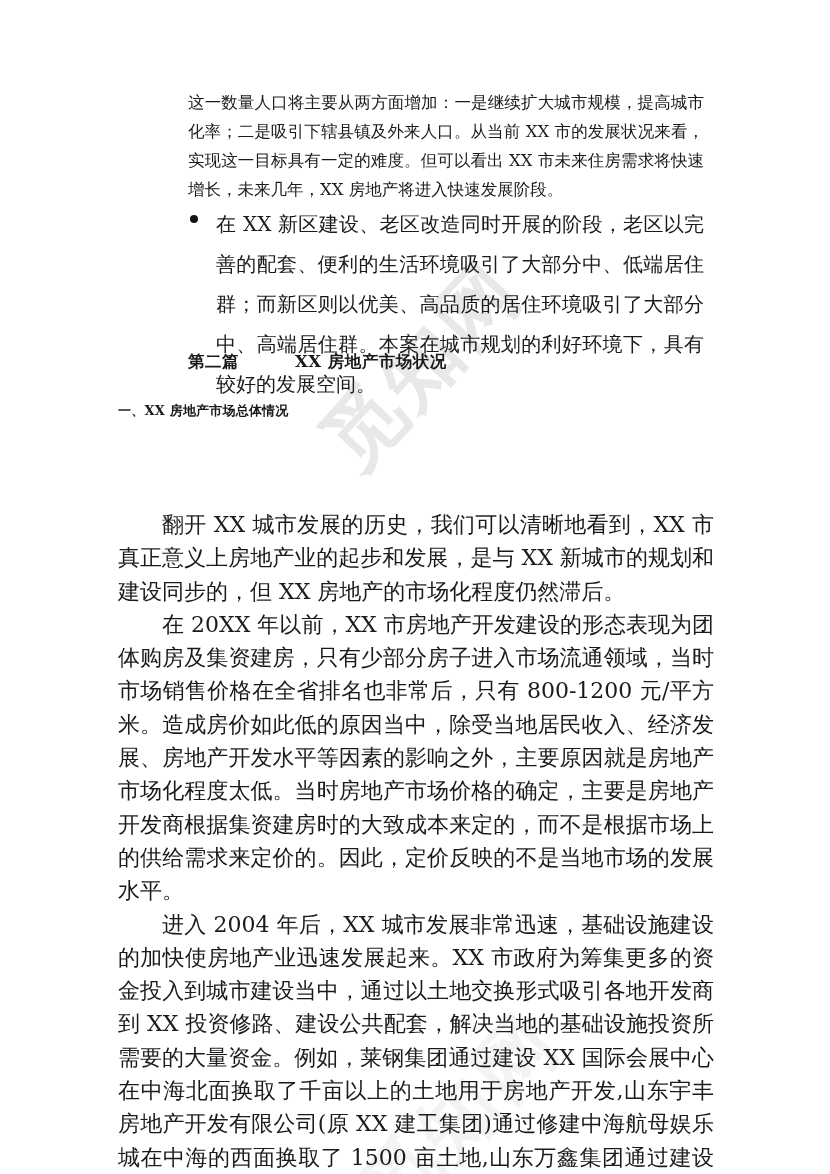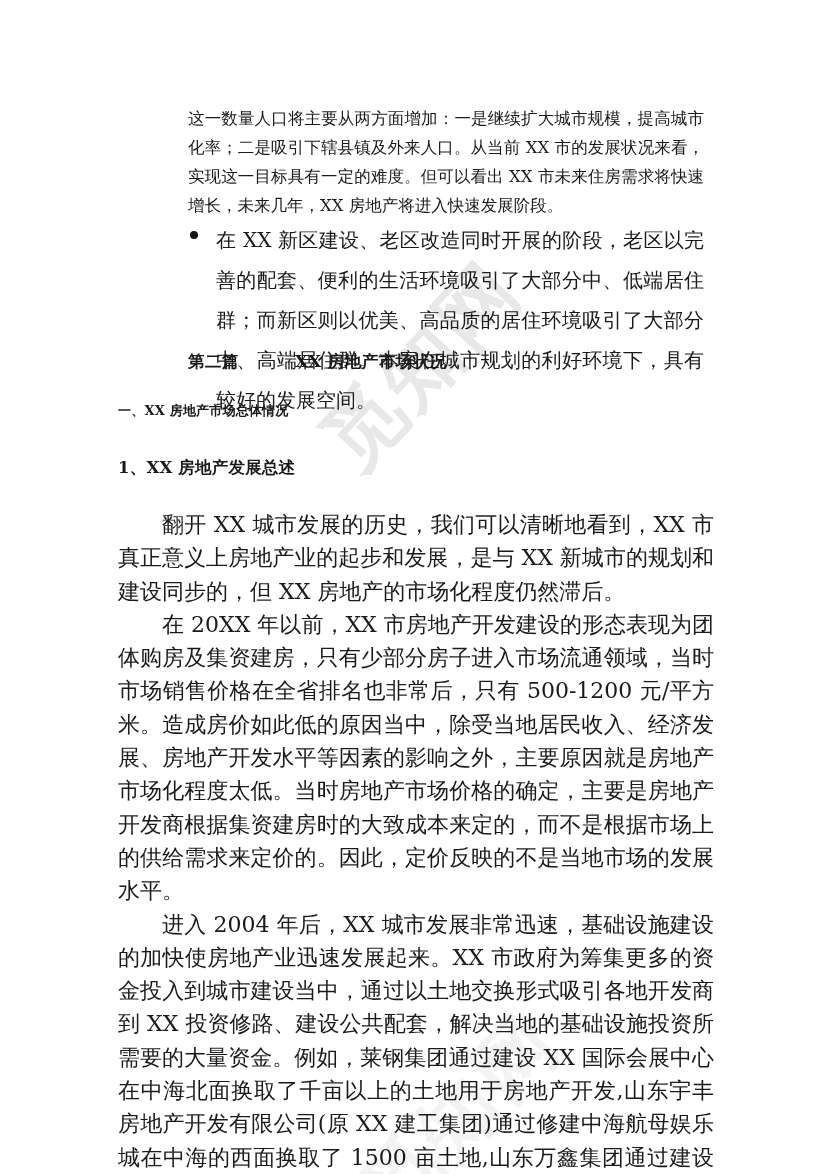--- a/index.html
+++ b/index.html
@@ -62,21 +62,21 @@
   .content {
     position: absolute;
     inset: 0;
     z-index: 2;
   }
 
   
   .top-block {
     position: absolute;
     left: 188px;
-    top: 104px;
+    top: 88px;
     width: 516px;
   }
   .top-para {
     font-size: 16.5px;
     line-height: 29px;
     text-align: justify;
     text-justify: inter-ideograph;
     margin: 0;
   }
   .bullet-list {
@@ -179,22 +179,21 @@
         </li>
       </ul>
     </div>
 
     <div class="section-title">
       <span class="st-num">第二篇</span><span class="st-gap"></span><span class="st-name">XX 房地产市场状况</span>
     </div>
 
     <div class="heading-1">一、XX 房地产市场总体情况</div>
 
-    <div class="heading-2">1、XX 房地产发展总述</div>
 
     <div class="body-block">
       <p class="body-para">翻开 XX 城市发展的历史，我们可以清晰地看到，XX 市真正意义上房地产业的起步和发展，是与 XX 新城市的规划和建设同步的，但 XX 房地产的市场化程度仍然滞后。</p>
-      <p class="body-para">在 20XX 年以前，XX 市房地产开发建设的形态表现为团体购房及集资建房，只有少部分房子进入市场流通领域，当时市场销售价格在全省排名也非常后，只有 500-1200 元/平方米。造成房价如此低的原因当中，除受当地居民收入、经济发展、房地产开发水平等因素的影响之外，主要原因就是房地产市场化程度太低。当时房地产市场价格的确定，主要是房地产开发商根据集资建房时的大致成本来定的，而不是根据市场上的供给需求来定价的。因此，定价反映的不是当地市场的发展水平。</p>
+      <p class="body-para">在 20XX 年以前，XX 市房地产开发建设的形态表现为团体购房及集资建房，只有少部分房子进入市场流通领域，当时市场销售价格在全省排名也非常后，只有 800-1200 元/平方米。造成房价如此低的原因当中，除受当地居民收入、经济发展、房地产开发水平等因素的影响之外，主要原因就是房地产市场化程度太低。当时房地产市场价格的确定，主要是房地产开发商根据集资建房时的大致成本来定的，而不是根据市场上的供给需求来定价的。因此，定价反映的不是当地市场的发展水平。</p>
       <p class="body-para">进入 2004 年后，XX 城市发展非常迅速，基础设施建设的加快使房地产业迅速发展起来。XX 市政府为筹集更多的资金投入到城市建设当中，通过以土地交换形式吸引各地开发商到 XX 投资修路、建设公共配套，解决当地的基础设施投资所需要的大量资金。例如，莱钢集团通过建设 XX 国际会展中心在中海北面换取了千亩以上的土地用于房地产开发,山东宇丰房地产开发有限公司(原 XX 建工集团)通过修建中海航母娱乐城在中海的西面换取了 1500 亩土地,山东万鑫集团通过建设市政大楼在新城广场南侧换取了 20 万平土地……这种城市运营的手法</p>
     </div>
 
   </div>
 </div>
 
 </body></html>

